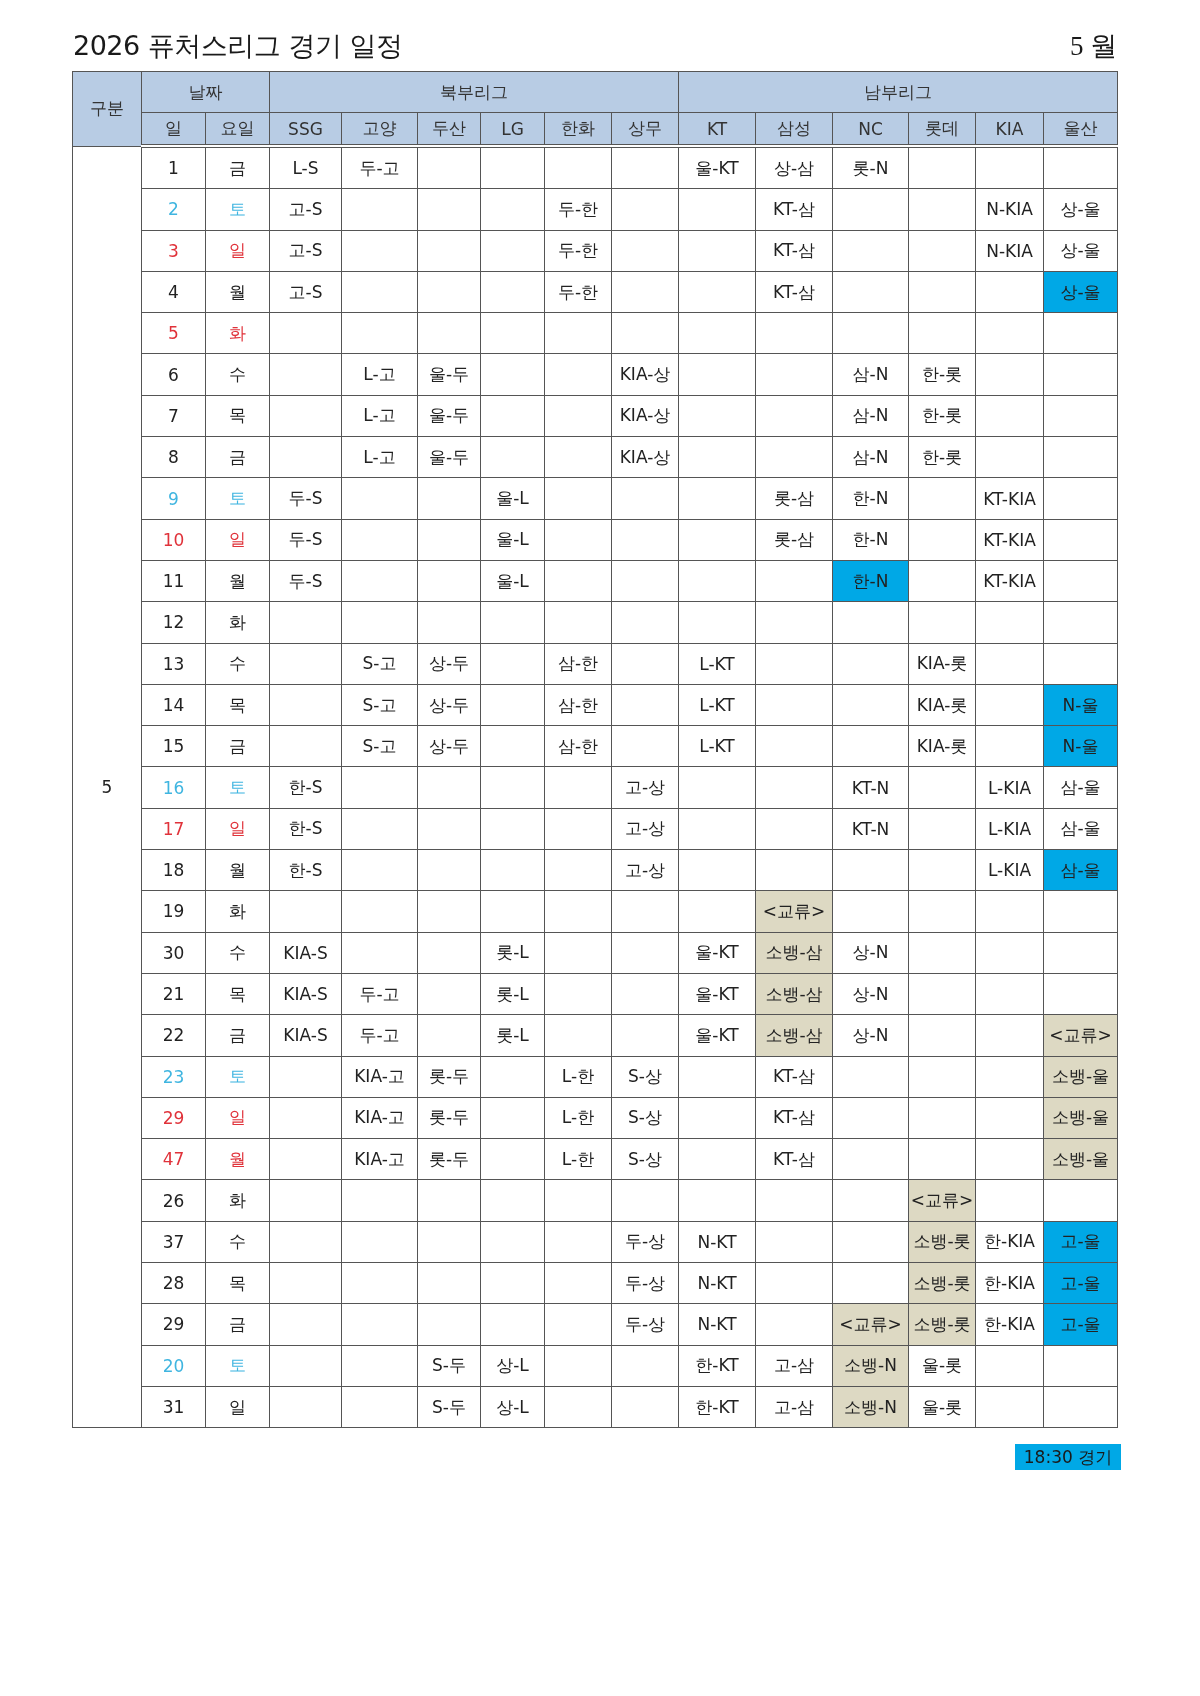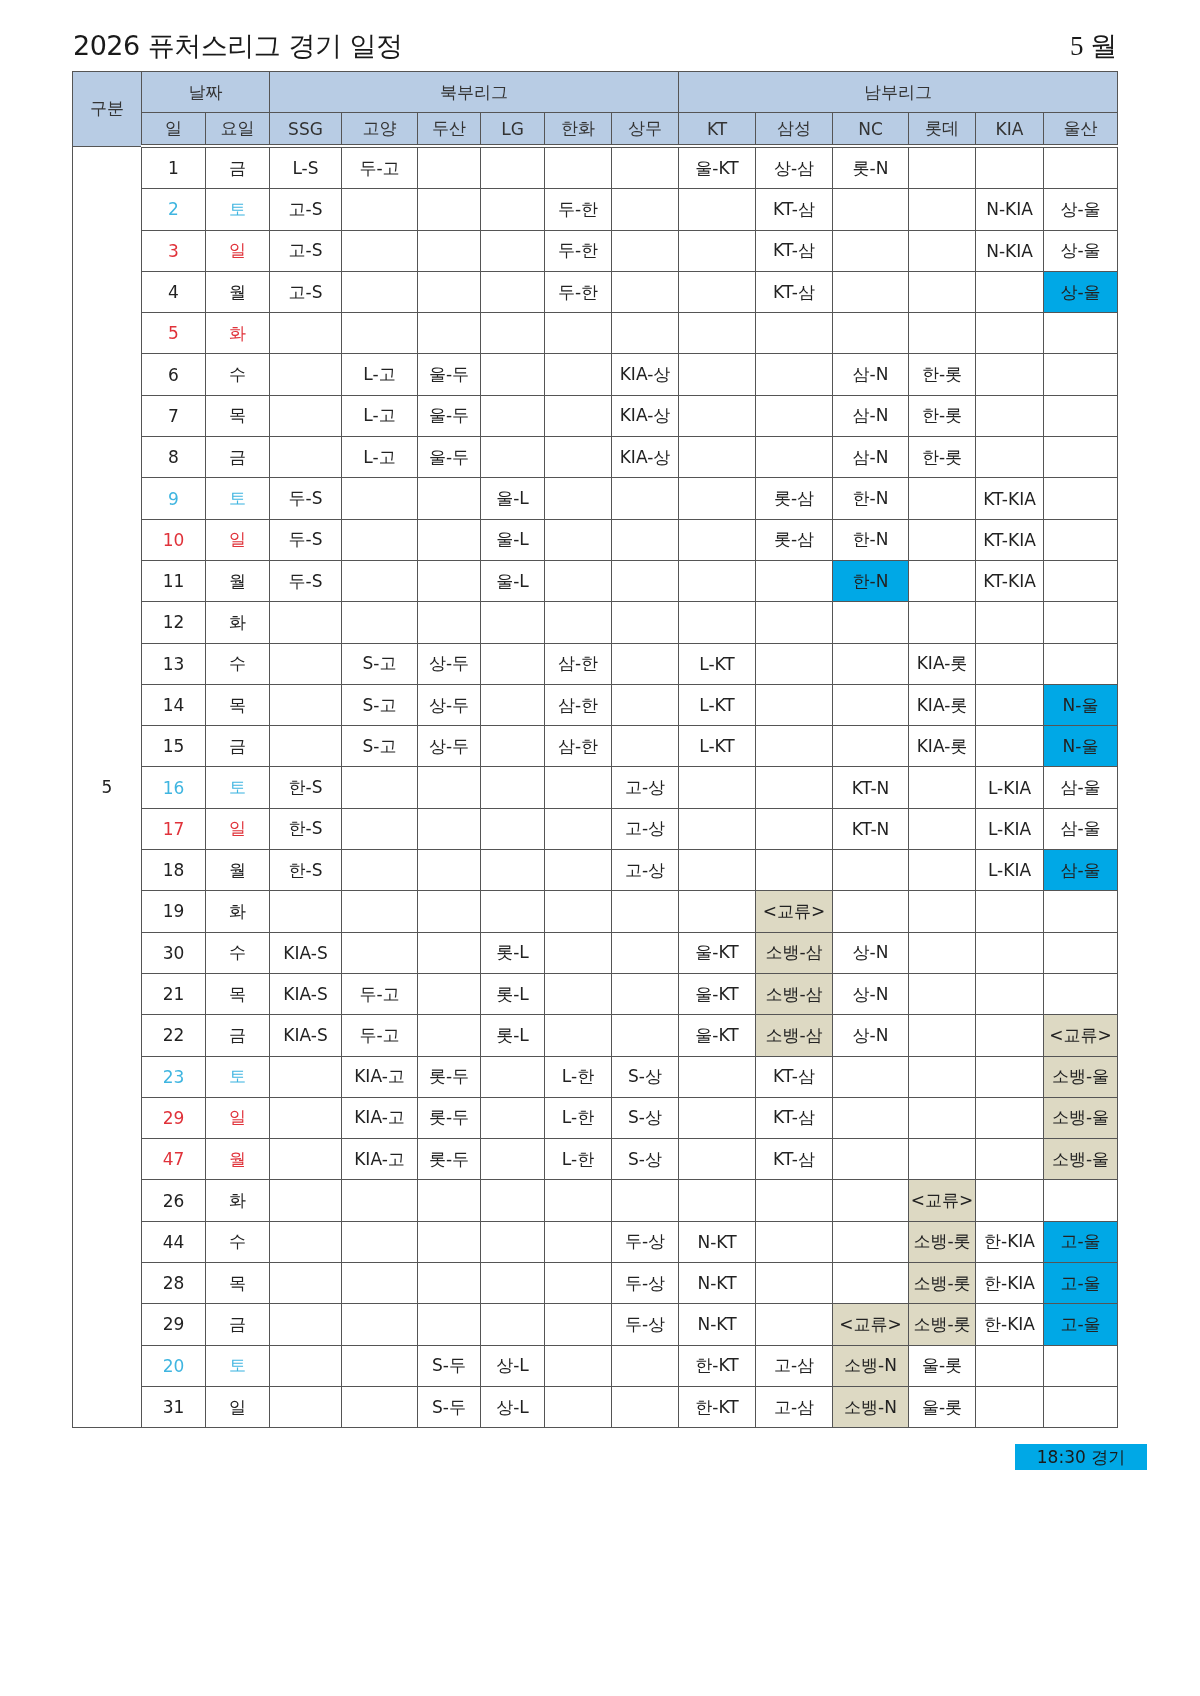--- a/index.html
+++ b/index.html
@@ -10,21 +10,21 @@
   table.sched td, table.sched th { border:1.5px solid #555; text-align:center; vertical-align:middle; padding:0; font-size:17px; font-weight:normal; white-space:nowrap; overflow:hidden; }
   table.sched th { background:#b8cce4; color:#333; }
   tr.h1 th { height:40px; }
   tr.h2 th { height:31px; border-bottom:4px double #555; }
   tr.body td { height:40.3px; }
   td.gubun { font-size:17px; }
   .sat { color:#3fb5e0; }
   .sun { color:#e0323a; }
   td.hl-blue { background:#00a8e6; }
   td.hl-tan { background:#ddd9c3;margin-left:47px; }
-  .legend { position:absolute; left:1015px; top:1444px; width:132px; height:26px; background:#00a8e6; font-size:17px; line-height:26px; text-align:center; color:#1a1a1a; }
+  .legend { position:absolute; left:1015px; top:1444px; width:106px; height:26px; background:#00a8e6; font-size:17px; line-height:26px; text-align:center; color:#1a1a1a; }
 </style>
 </head>
 <body>
 
 <div class="title">2026 퓨처스리그 경기 일정</div>
 <div class="month">5 월</div>
 
 <table class="sched">
   <colgroup>
     <col style="width:69px">
@@ -479,21 +479,21 @@
         <td></td>
         <td></td>
         <td></td>
         <td></td>
         <td></td>
         <td class="hl-tan">&lt;교류&gt;</td>
         <td></td>
         <td></td>
       </tr>
       <tr class="body">
-        <td>44</td>
+        <td>37</td>
         <td>수</td>
         <td></td>
         <td></td>
         <td></td>
         <td></td>
         <td></td>
         <td>두-상</td>
         <td>N-KT</td>
         <td></td>
         <td></td>

